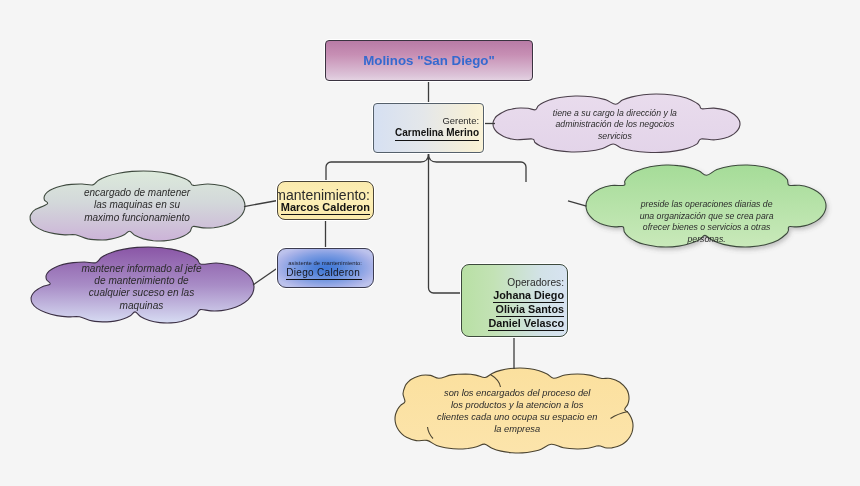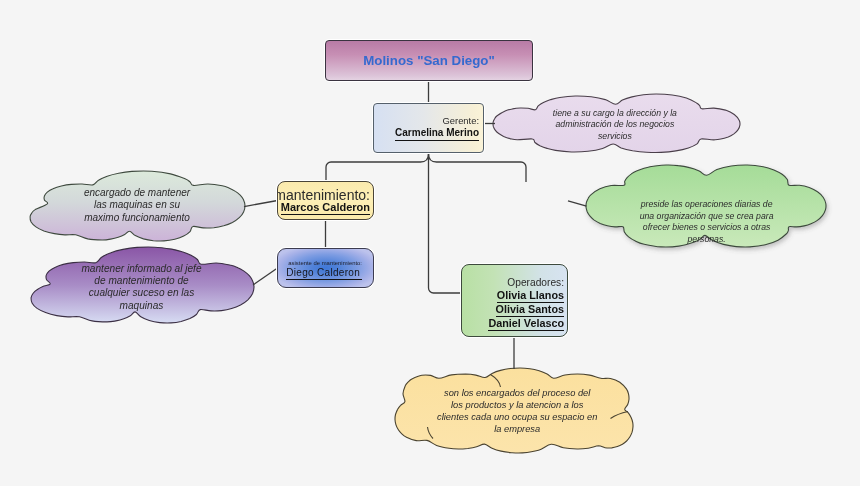--- a/index.html
+++ b/index.html
@@ -145,18 +145,18 @@
   </div>
 
   <div class="node" id="asistente-box">
     <span class="role">asistente de mantenimiento:</span>
     <span class="nm">Diego Calderon</span>
   </div>
 
 
   <div class="node" id="operadores-box">
     <span class="role">Operadores:</span>
-    <span class="nm">Olivia Llanos</span>
+    <span class="nm">Johana Diego</span>
     <span class="nm">Olivia Santos</span>
     <span class="nm">Daniel Velasco</span>
   </div>
 
 </div>
 
 </body></html>

